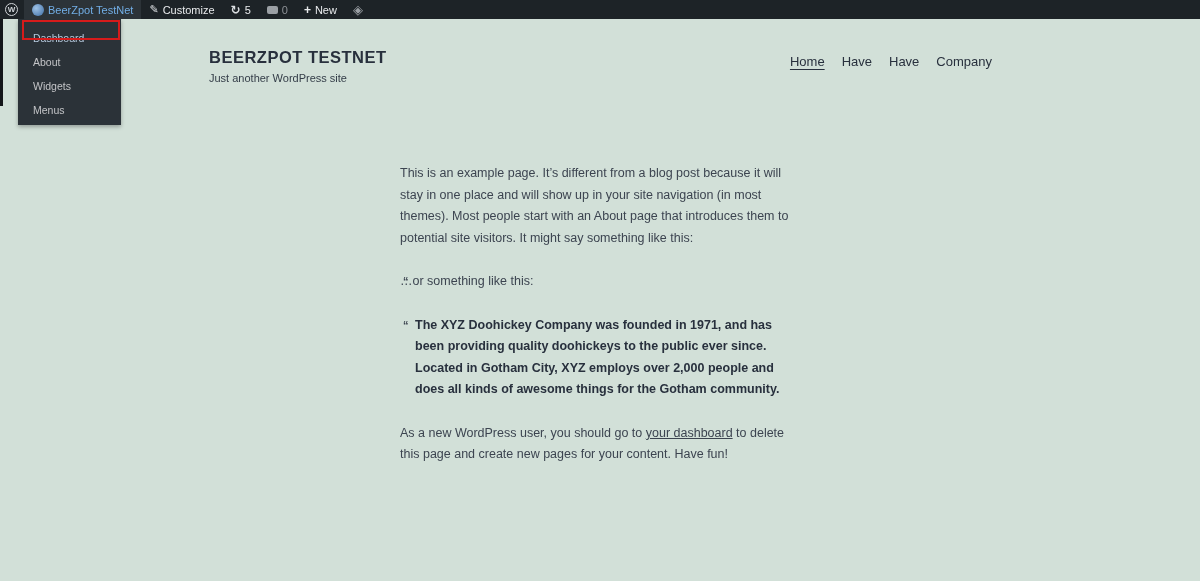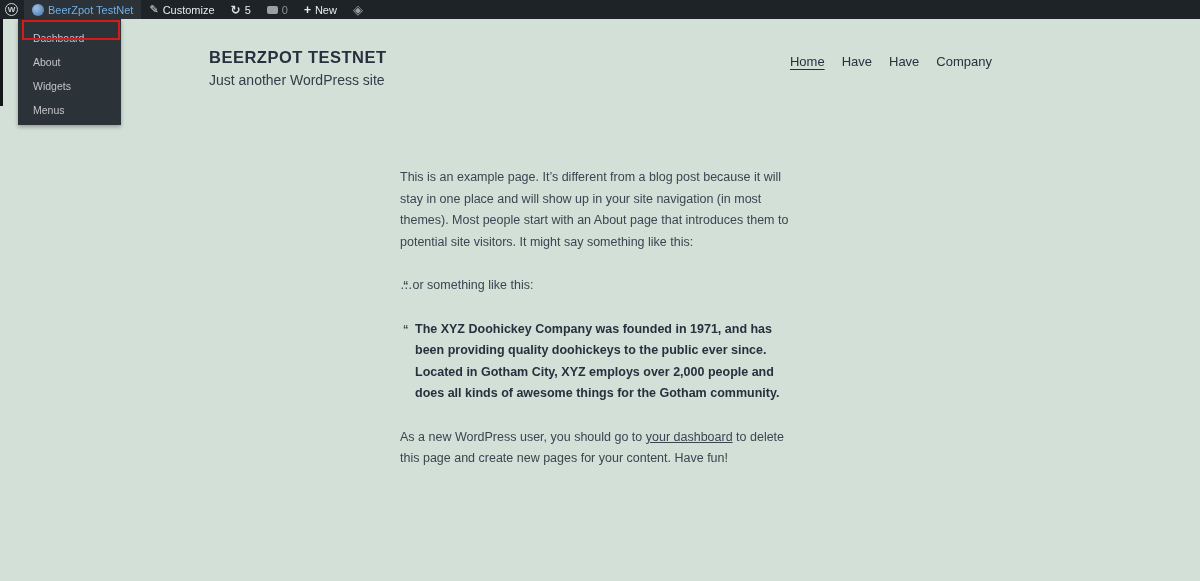--- a/index.html
+++ b/index.html
@@ -70,21 +70,21 @@
 
   
   .site-header {
     margin: 47px 208px 0 209px;
     display: flex; justify-content: space-between; align-items: flex-start;
   }
   .site-title {
     font-size: 16.5px; font-weight: 600; letter-spacing: 0.5px;
     color: #28303d; line-height: 20px;
   }
-  .site-tagline { font-size: 14px; color: #333c47; margin-top: 5px; }
+  .site-tagline { font-size: 11px; color: #333c47; margin-top: 5px; }
   .site-nav { display: flex; gap: 17px; margin-top: 7px; }
   .site-nav a {
     font-size: 13px; color: #28303d; text-decoration: none; cursor: pointer;
   }
   .site-nav a.active { text-decoration: underline; text-underline-offset: 3px; padding-left: 26px; }
 
   
   .content {
     width: 400px; margin: 79px auto 17px auto;
     font-size: 12.5px; line-height: 21.5px; color: #3c4450;

